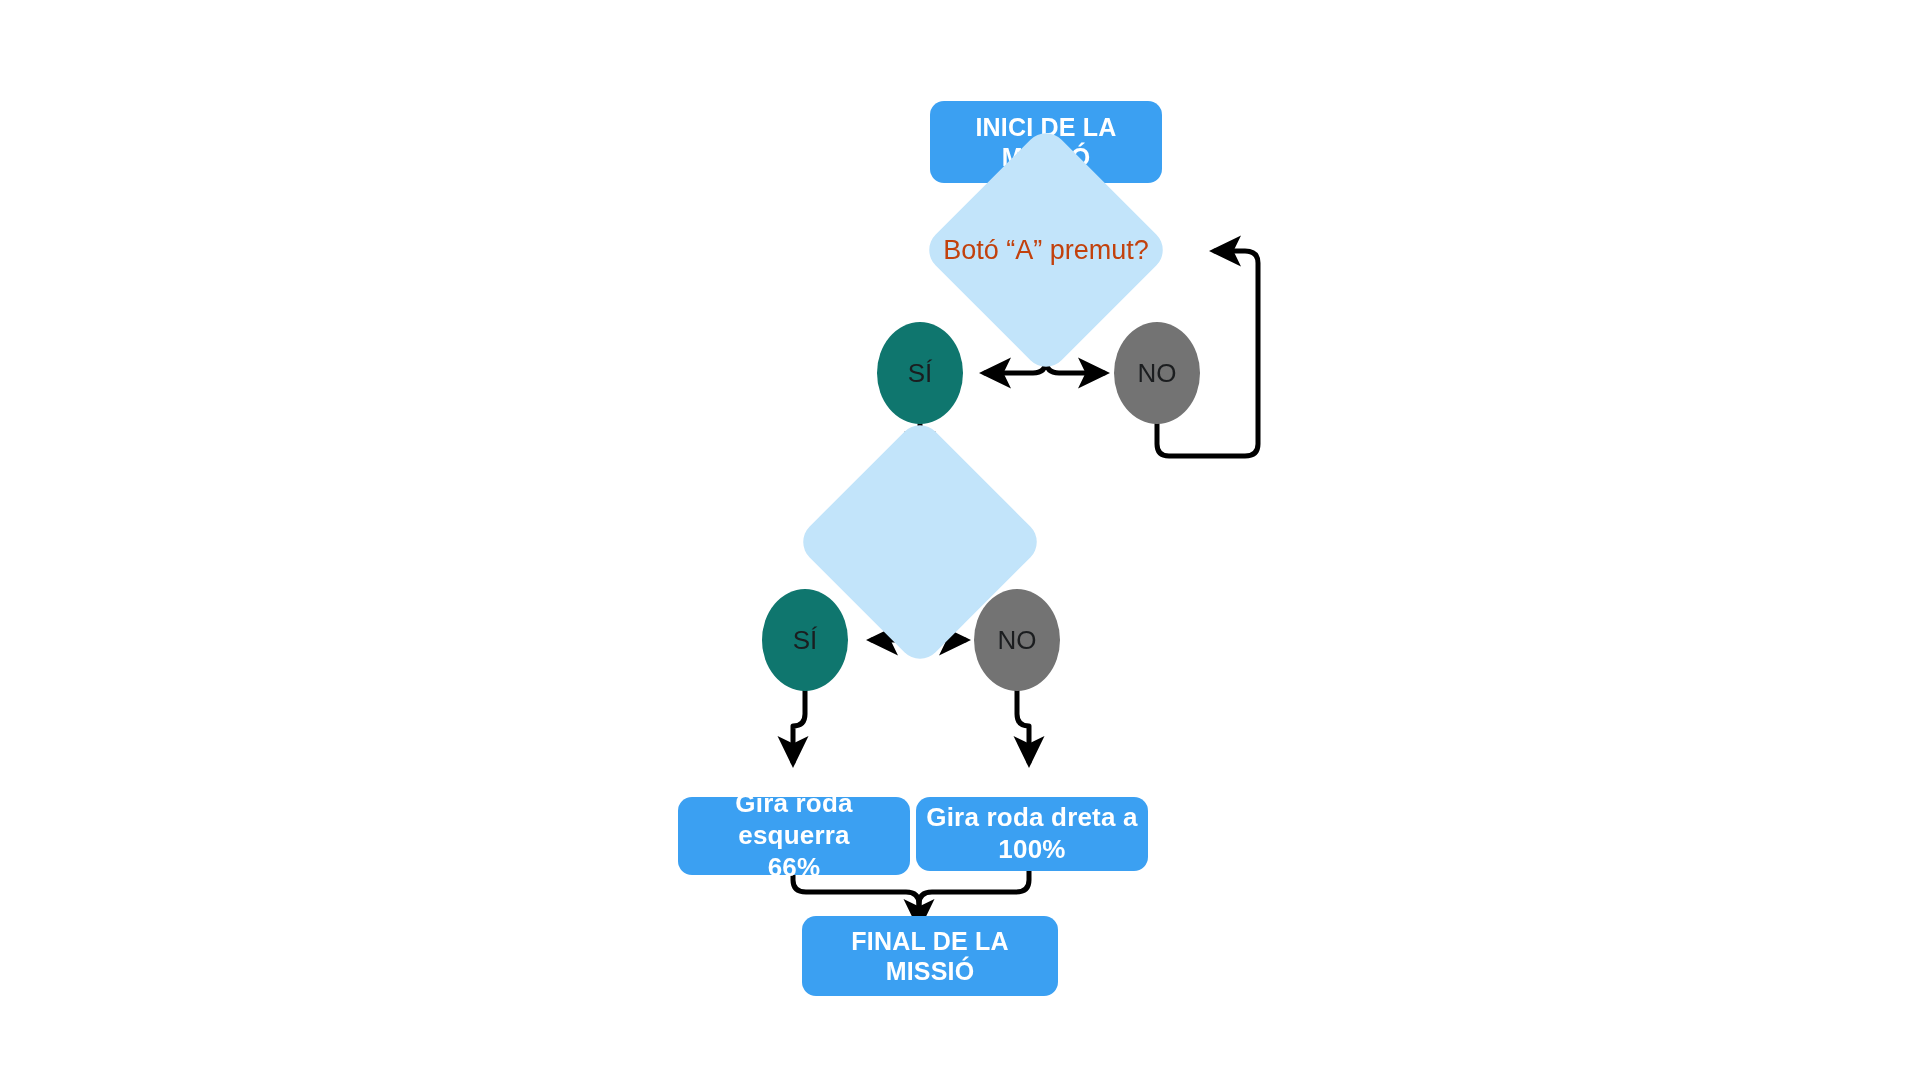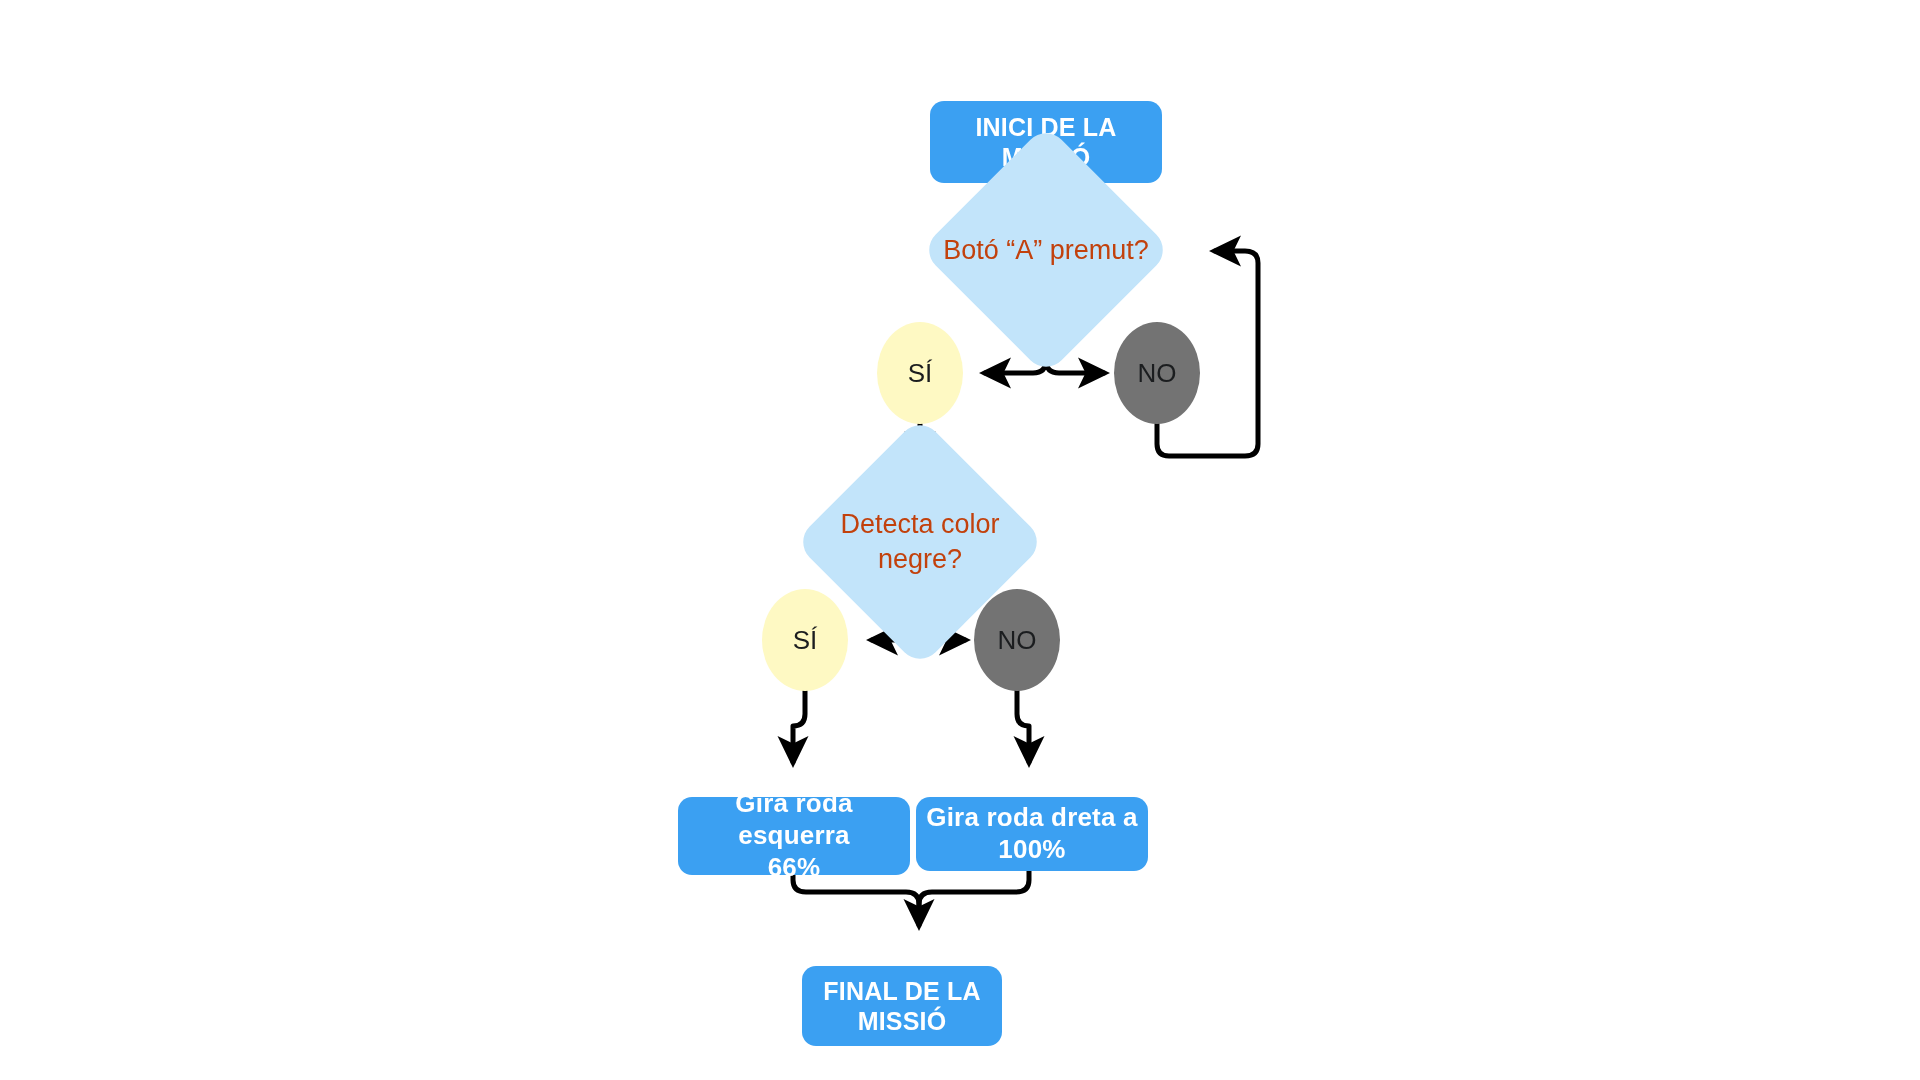--- a/index.html
+++ b/index.html
@@ -68,21 +68,21 @@
   .circle {
     position: absolute;
     border-radius: 50%;
     display: flex;
     align-items: center;
     justify-content: center;
     color: #1b1d1f;
     font-size: 26px;
     line-height: 1;
   }
-  .circle.yes { background: #fef9c3; }
+  .circle.yes { background: #0f766e; }
   .circle.no  { background: #737373; }
 </style>
 </head>
 <body>
 
 <div id="canvas">
 
   <svg id="edges" viewBox="0 0 1920 1080" width="1920" height="1080" aria-hidden="true">
     <defs>
       <marker id="ah" markerWidth="7" markerHeight="7" refX="5.2" refY="3.5" orient="auto" markerUnits="strokeWidth">
@@ -115,27 +115,25 @@
   <div class="box terminal" style="left:930px; top:68px; width:232px; height:82px;">INICI DE LA
 MISSIÓ</div>
 
   <div class="diamond" style="left:957px; top:161px; width:178px; height:178px;"></div>
   <div class="diamond-label" style="left:866px; top:226px; width:360px; height:48px;">Botó “A” premut?</div>
 
   <div class="circle yes" style="left:877px; top:322px; width:86px; height:102px;">SÍ</div>
   <div class="circle no" style="left:1114px; top:322px; width:86px; height:102px;">NO</div>
 
   <div class="diamond" style="left:831px; top:453px; width:178px; height:178px;"></div>
-  <div class="diamond-label" style="left:760px; top:508px; width:320px; height:68px;">Detecta color
-negre?</div>
 
   <div class="circle yes" style="left:762px; top:589px; width:86px; height:102px;">SÍ</div>
   <div class="circle no" style="left:974px; top:589px; width:86px; height:102px;">NO</div>
 
   <div class="box process" style="left:678px; top:764px; width:232px; height:78px;">Gira roda esquerra
 66%</div>
   <div class="box process" style="left:916px; top:764px; width:232px; height:74px;">Gira roda dreta a
 100%</div>
 
-  <div class="box terminal" style="left:802px; top:933px; width:200px; height:80px;">FINAL DE LA
+  <div class="box terminal" style="left:802px; top:883px; width:256px; height:80px;">FINAL DE LA
 MISSIÓ</div>
 
 </div>
 
 </body></html>

